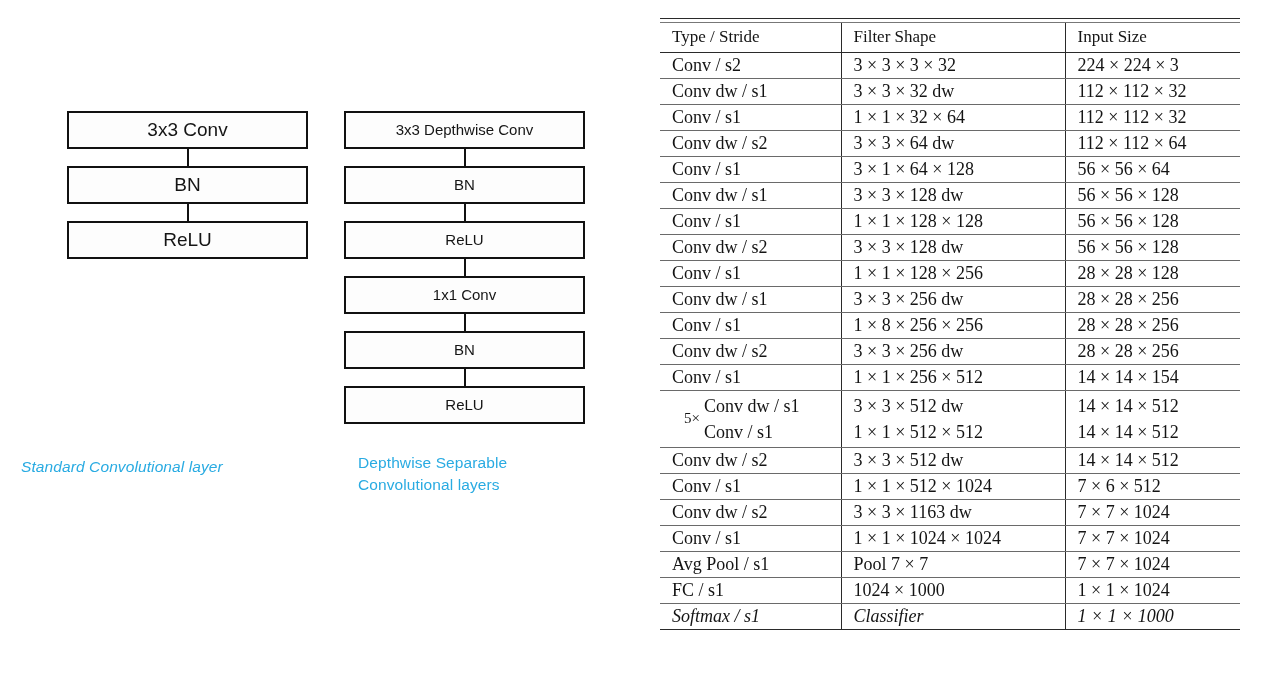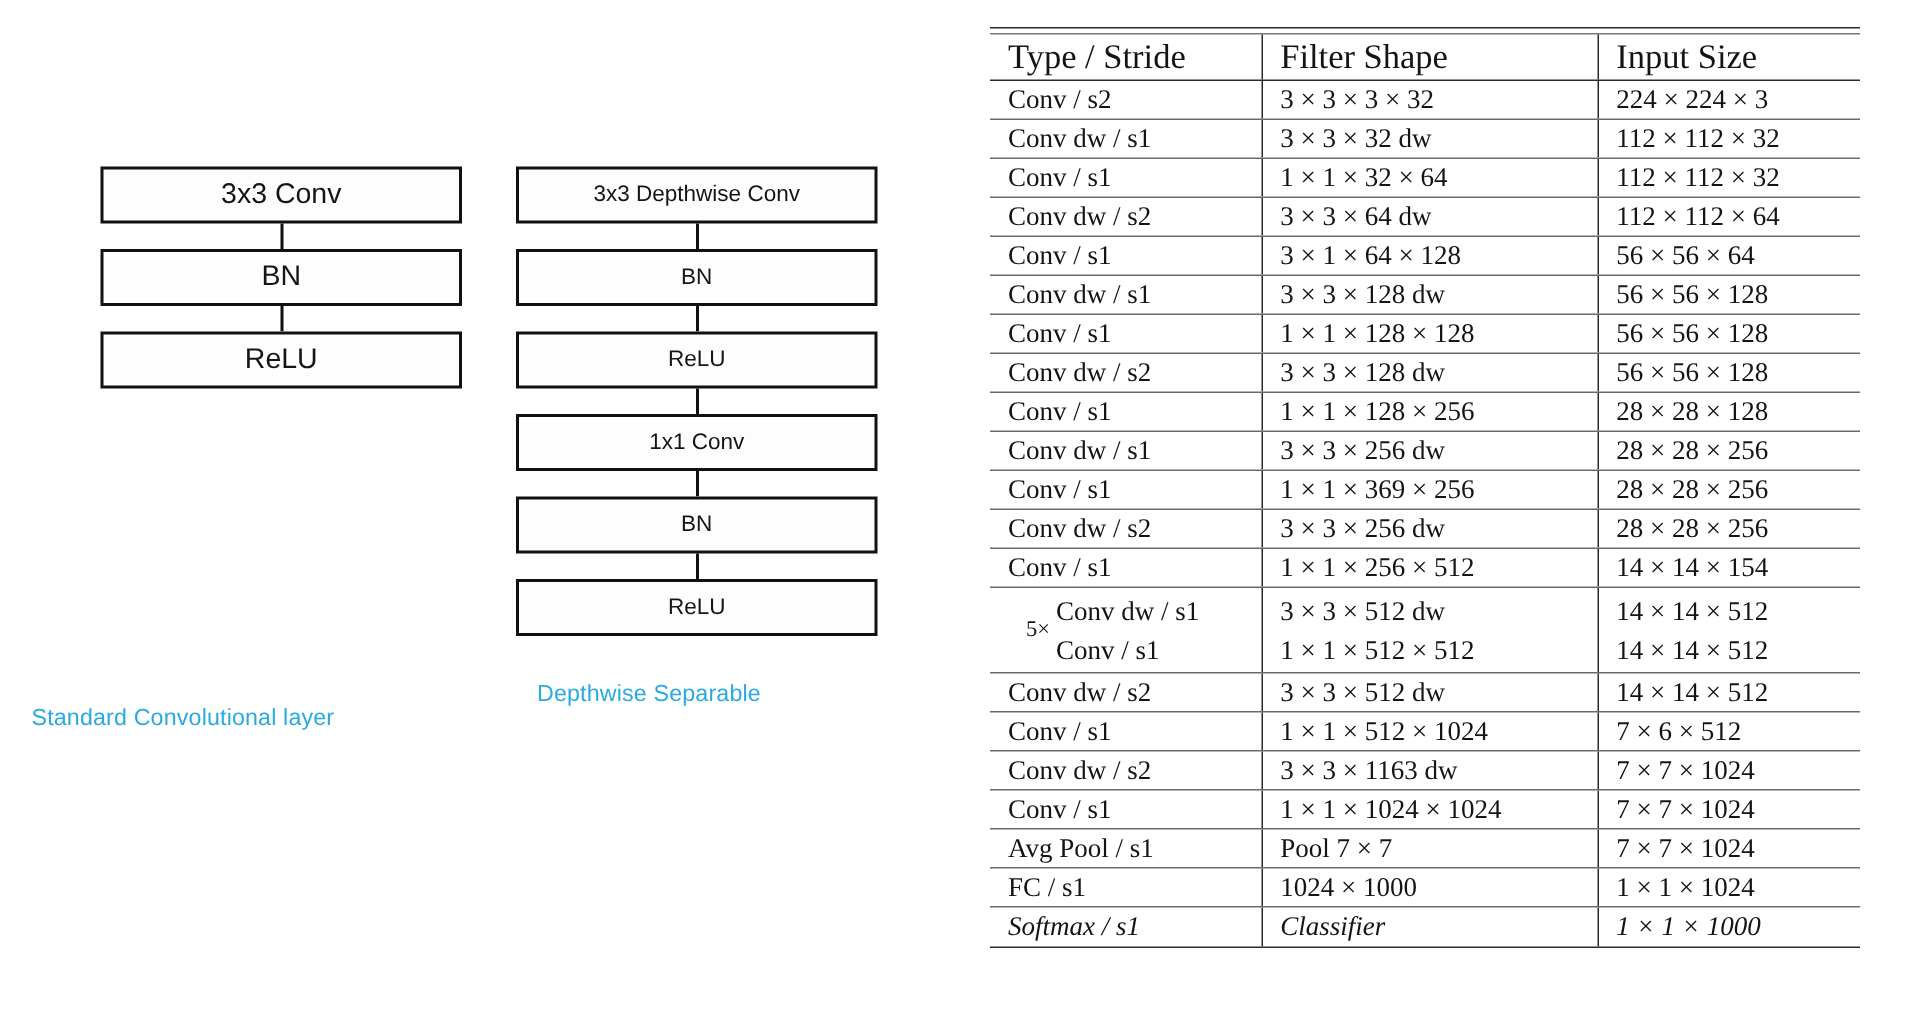--- a/index.html
+++ b/index.html
@@ -59,21 +59,21 @@
   }
 
   .caption {
     position: absolute;
     color: #29abe2;
     font-size: 15.5px;
     font-family: "Liberation Sans", sans-serif;
     line-height: 22px;
     letter-spacing: 0.1px;
   }
-  #caption-standard { left: 21px; top: 468px; width: 300px; }
+  #caption-standard { left: 21px; top: 456px; width: 300px; font-style: italic; }
   #caption-separable { left: 358px; top: 452px; width: 210px; }
 
   
   #table-panel {
     position: absolute;
     left: 660px;
     top: 18px;
     width: 580px;
   }
   table.arch-table {
@@ -100,21 +100,21 @@
   table.arch-table td.col-b,
   table.arch-table th.col-b,
   table.arch-table td.col-c,
   table.arch-table th.col-c {
     border-left: 1.4px solid #2a2a2a;
   }
 
   thead tr.head-row th {
     border-top: none;
     border-bottom: 1.4px solid #2a2a2a;
-    font-size: 23px;
+    font-size: 17px;
     height: 29px;
   }
   
   #table-top-rule {
     border-top: 1.6px solid #2a2a2a;
     border-bottom: 1.6px solid #777777;
     height: 3px;
     width: 580px;
   }
   #table-bottom-rule {
@@ -187,20 +187,21 @@
     <div class="flow-connector"></div>
     <div class="flow-box">BN</div>
     <div class="flow-connector"></div>
     <div class="flow-box">ReLU</div>
   </div>
 
   <div class="caption" id="caption-standard">Standard Convolutional layer</div>
 
   <div class="caption" id="caption-separable">
     <div>Depthwise Separable</div>
+    <div>Convolutional layers</div>
   </div>
 
 </div>
 
 <div id="table-panel">
 
   <div id="table-top-rule"></div>
 
   <table class="arch-table">
     <colgroup>
@@ -262,21 +263,21 @@
         <td class="col-b">1 × 1 × 128 × 256</td>
         <td class="col-c">28 × 28 × 128</td>
       </tr>
       <tr>
         <td class="col-a">Conv dw / s1</td>
         <td class="col-b">3 × 3 × 256 dw</td>
         <td class="col-c">28 × 28 × 256</td>
       </tr>
       <tr>
         <td class="col-a">Conv / s1</td>
-        <td class="col-b">1 × 1 × 369 × 256</td>
+        <td class="col-b">1 × 8 × 256 × 256</td>
         <td class="col-c">28 × 28 × 256</td>
       </tr>
       <tr>
         <td class="col-a">Conv dw / s2</td>
         <td class="col-b">3 × 3 × 256 dw</td>
         <td class="col-c">28 × 28 × 256</td>
       </tr>
       <tr>
         <td class="col-a">Conv / s1</td>
         <td class="col-b">1 × 1 × 256 × 512</td>

